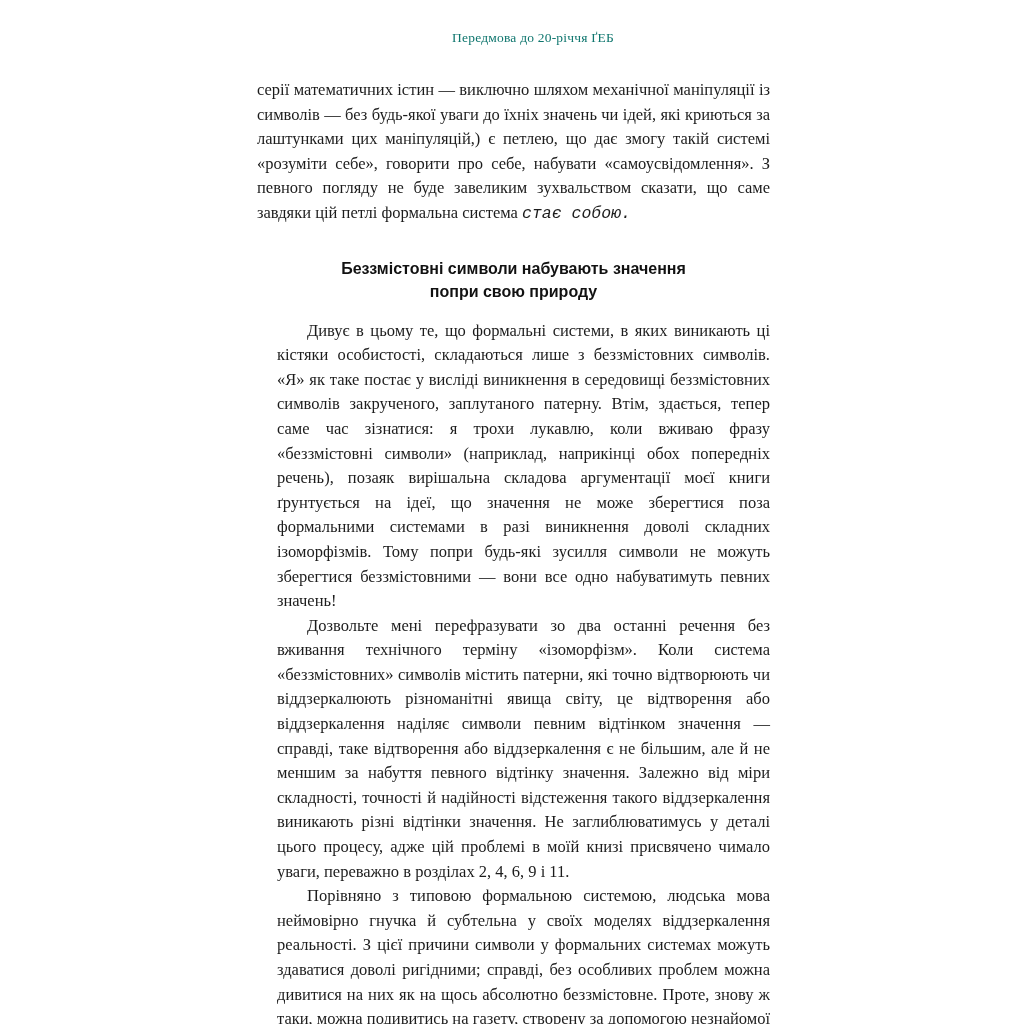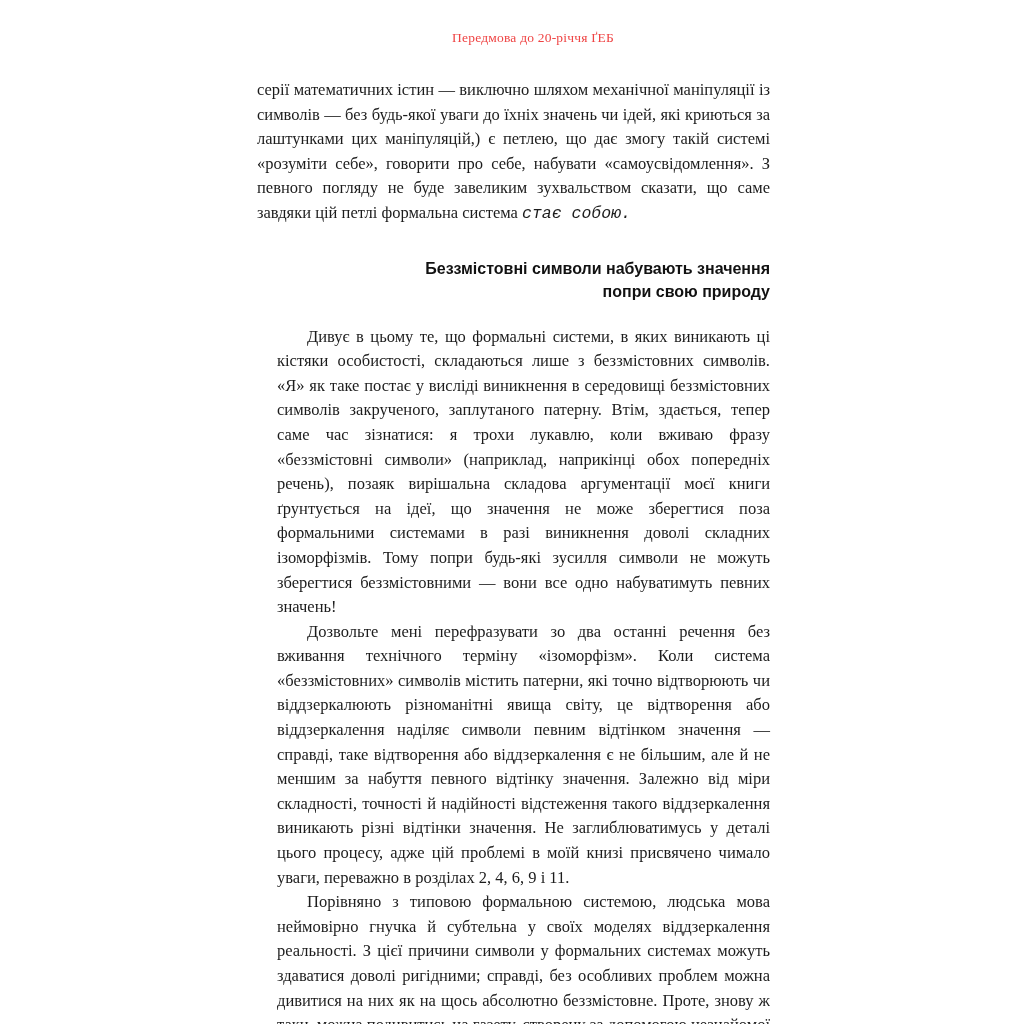--- a/index.html
+++ b/index.html
@@ -20,21 +20,21 @@
     overflow: hidden;
   }
 
   .running-header {
     position: absolute;
     top: 30px;
     left: 0;
     width: 100%;
     text-align: center;
     font-size: 13.5px;
-    color: #ef4444;
+    color: #0f766e;
     letter-spacing: 0.2px;
     font-family: "Liberation Serif", serif;
     padding-left: 42px;
   }
 
   .text-block {
     position: absolute;
     top: 78px;
     left: 257px;
     width: 513px;
@@ -49,28 +49,28 @@
     hyphens: auto;
     -webkit-hyphens: auto;
   }
 
   p.para.indent { text-indent: 30px; margin-left: 20px; }
   p.para.no-indent { text-indent: 0; }
 
   p.para .italic-run { font-style: italic; font-family: Liberation Mono, monospace; }
 
   h2.section-heading {
-    text-align: right;
+    text-align: center;
     font-family: "Liberation Sans", sans-serif;
     font-weight: 700;
     font-size: 16px;
     line-height: 23px;
     color: #111111;
     margin-top: 30px;
-    margin-bottom: 22px;
+    margin-bottom: 16px;
     text-indent: 0;
   }
 
   .page-number {
     position: absolute;
     bottom: 34px;
     left: 0;
     width: 100%;
     text-align: center;
     font-size: 14.5px;

